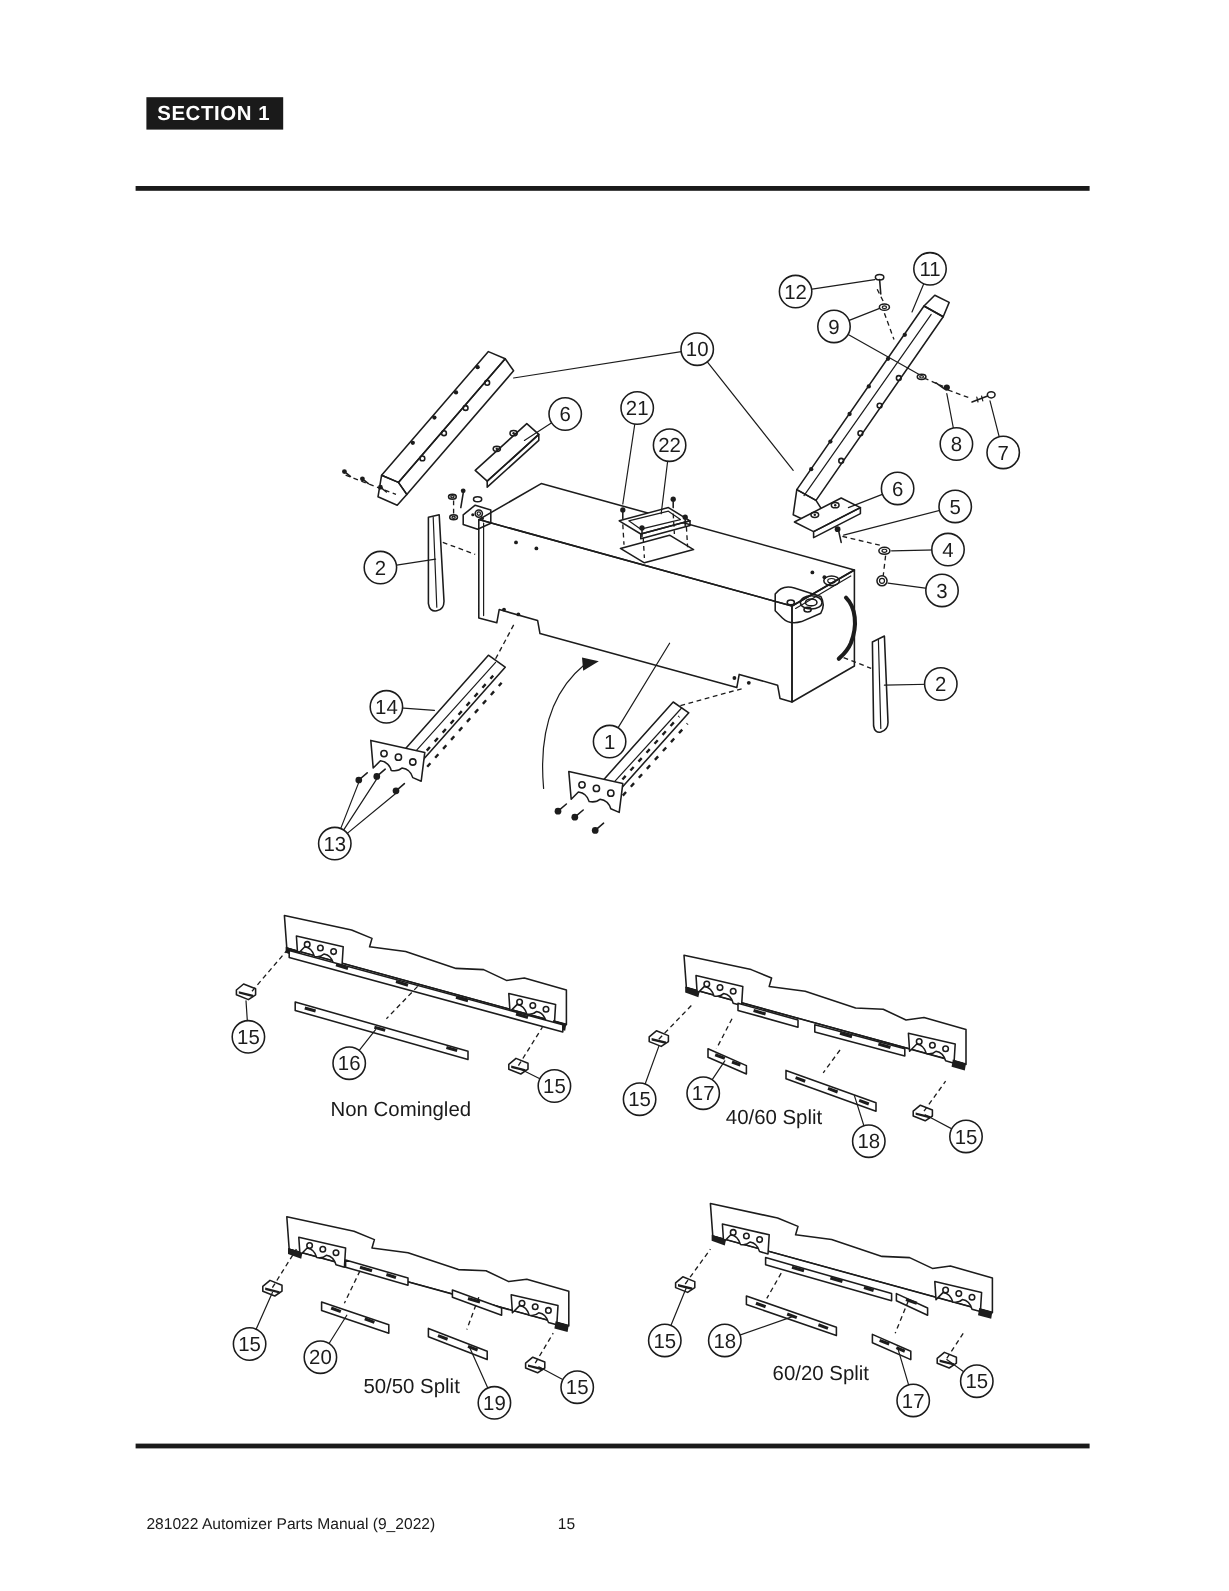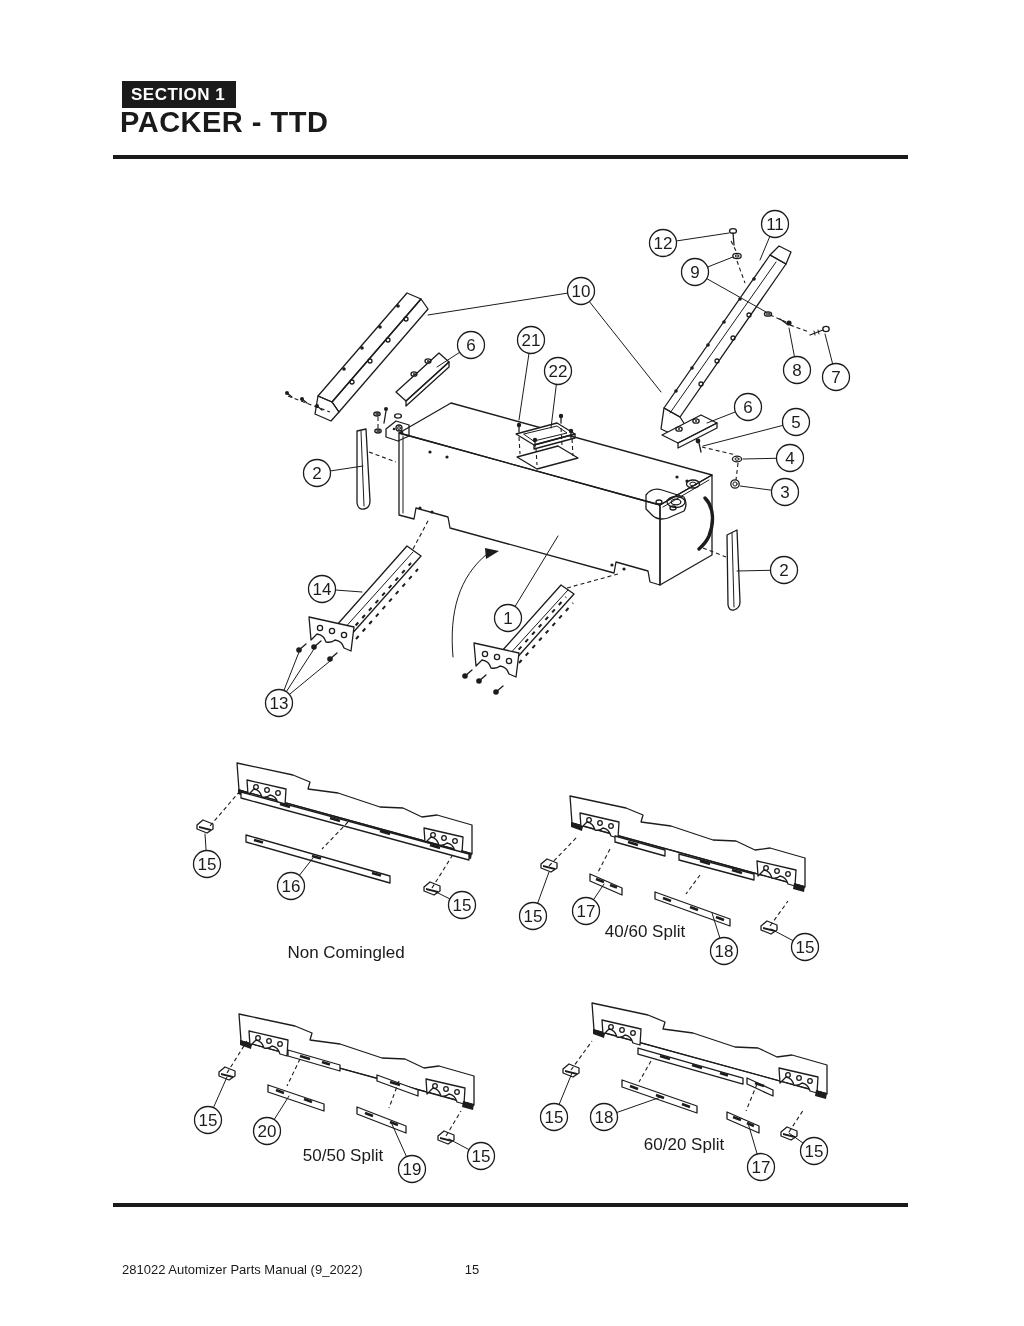--- a/index.html
+++ b/index.html
@@ -22,21 +22,20 @@
   .slotline{fill:none;stroke:#1c1c1c;stroke-width:2;stroke-dasharray:4 6;stroke-linecap:butt;}
   .tick{stroke:#1c1c1c;stroke-width:2.6;stroke-linecap:butt;}
   .callout-num{font-family:"Liberation Sans",sans-serif;font-size:17px;fill:#1c1c1c;}
 </style>
 </head>
 <body>
 
 <div class="page">
 
   <div class="badge">SECTION 1</div>
-  <div class="title">PACKER - TTD</div>
   <div class="rule" style="left:113px;top:155px;width:795px;"></div>
 
   <svg id="diagram-svg" width="1024" height="1326" viewBox="0 0 1024 1326">
     <defs>
       <g id="panel-proto">
         <path class="ln" d="M0,0 L56,12 L73,19 L71,26 L101,30 L143,44 L166,45 L185,54 L200,52 L235,62 L235,91 L2,27 Z"></path>
         <path class="lnthin" d="M2,27 L232,90"></path>
         <path class="wf" d="M10,17 L49,26 L48,42 L41,40 Q39,33 33,32 Q30,35 25,34 Q23,27 17,26 L11,32 Z"></path>
         <circle class="ln" cx="19" cy="24" r="2.3"></circle>
           <circle class="ln" cx="30" cy="27" r="2.3"></circle>
@@ -528,17 +527,17 @@
           <text x="814" y="1157" text-anchor="middle" class="callout-num">15</text>
         </g>
       </g>
   </svg>
 
 
   <div class="rule" style="left:113px;top:1203px;width:795px;"></div>
   <div class="footer-left">281022 Automizer Parts Manual (9_2022)</div>
   <div class="footer-page">15</div>
 
-<div class="variant-label" style="left: 346px; top: 925px; margin-top: 28px;">Non Comingled</div>
+<div class="variant-label" style="left: 334px; top: 925px;">Non Comingled</div>
     <div class="variant-label" style="left: 645px; top: 932px;">40/60 Split</div>
     <div class="variant-label" style="left: 343px; top: 1156px;">50/50 Split</div>
     <div class="variant-label" style="left: 684px; top: 1145px;">60/20 Split</div>
   </div>
 
 </body></html>

